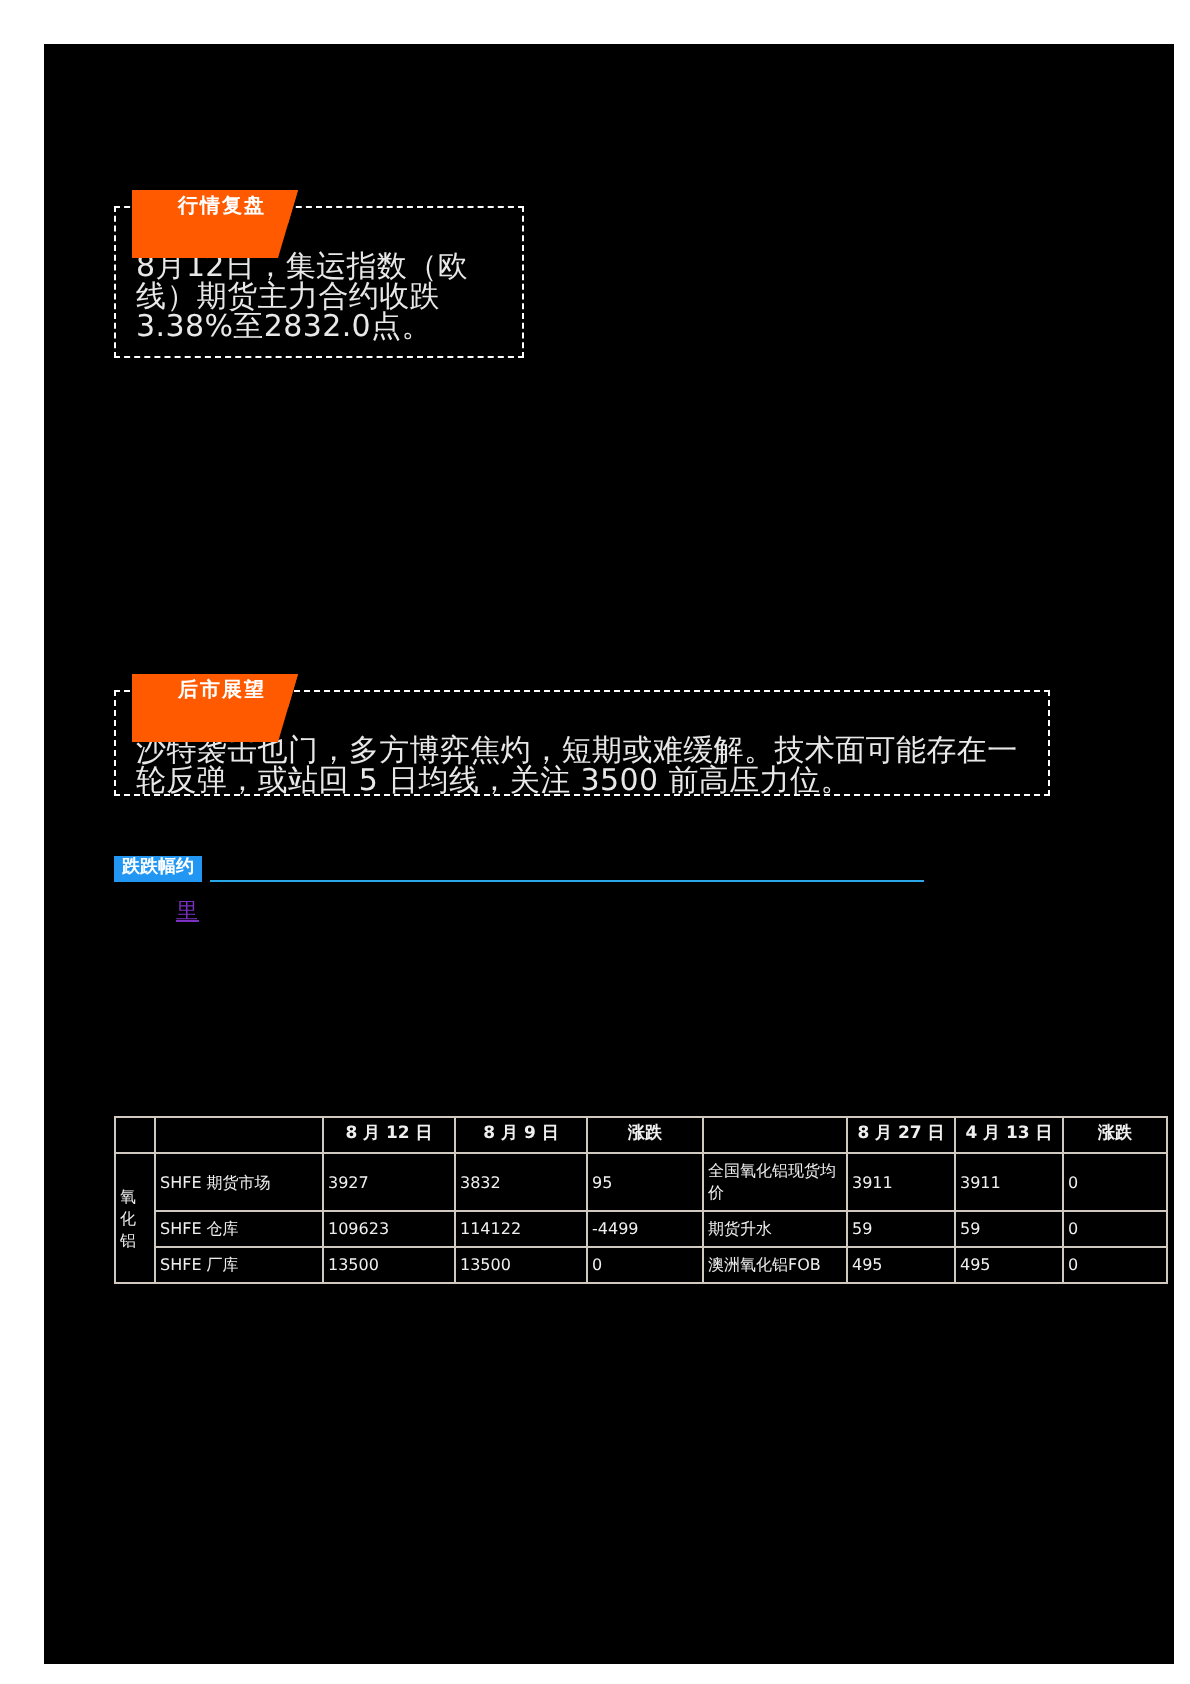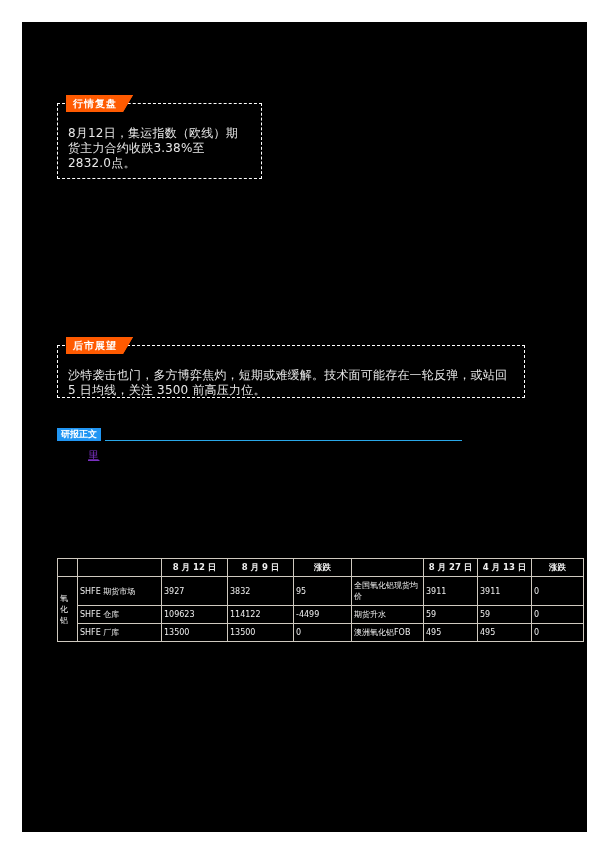--- a/index.html
+++ b/index.html
@@ -40,44 +40,44 @@
   
   .section {
     position: absolute;
     border: 1px dashed #ffffff;
     background: #000000;
   }
   .tag {
     position: absolute;
     top: -9px;
     left: 8px;
-    height: 17px;
+    height: 34px;
     line-height: 17px;
-    padding: 0 16px 0 7px;
+    padding: 0 16px 0 23px;
     background: #ff5a00;
     color: #ffffff;
     font-size: 10px;
     font-weight: bold;
     letter-spacing: 1px;
     white-space: nowrap;
     clip-path: polygon(0 0, 100% 0, calc(100% - 10px) 100%, 0 100%);
   }
   .tag::after {
     content: "";
     position: absolute;
     right: 1px;
     top: 0;
     width: 7px;
     height: 17px;
     background: #ff5a00;
     transform: skewX(-24deg);
   }
   .sec-body {
     color: #e8e8e8;
-    font-size: 12px;
+    font-size: 15px;
     line-height: 15px;
     padding: 22px 14px 8px 10px;
     letter-spacing: 0.2px;
   }
 
   
   .blue-wrap {
     position: absolute;
     left: 57px;
     top: 428px;
@@ -182,21 +182,21 @@
   </div>
 
 
 
   <div class="section" style="left:57px; top:345px; width:468px; height:53px;">
     <div class="tag">后市展望</div>
     <div class="sec-body">沙特袭击也门，多方博弈焦灼，短期或难缓解。技术面可能存在一轮反弹，或站回 5 日均线，关注 3500 前高压力位。</div>
   </div>
 
   <div class="blue-wrap">
-    <div class="blue-tag">研报正文</div>
+    <div class="blue-tag">跌跌幅约</div>
     <div class="blue-rule"></div>
   </div>
 
   <a class="link-line" href="#">里</a>
 
   <div class="tbl-wrap">
     <table class="data">
       <colgroup>
         <col class="c-vhead">
           <col class="c-label">

